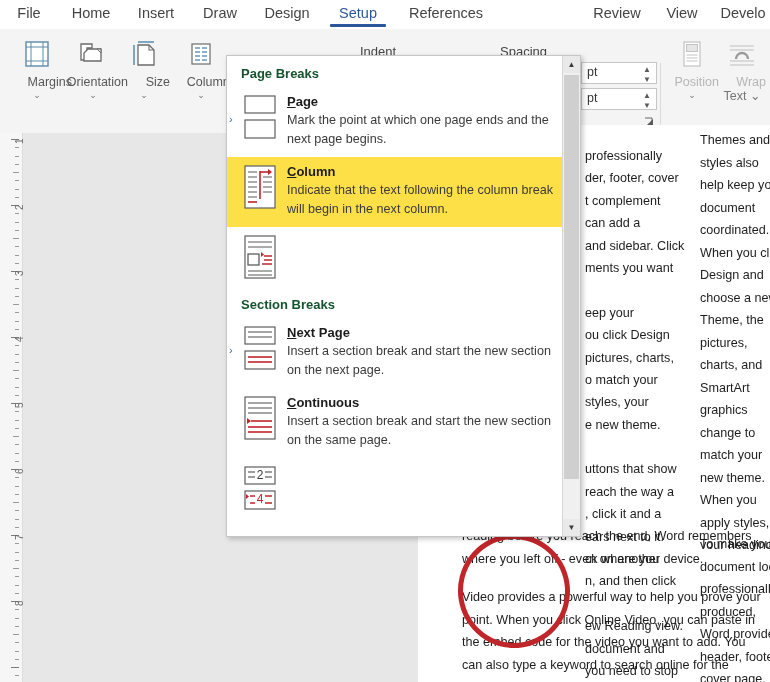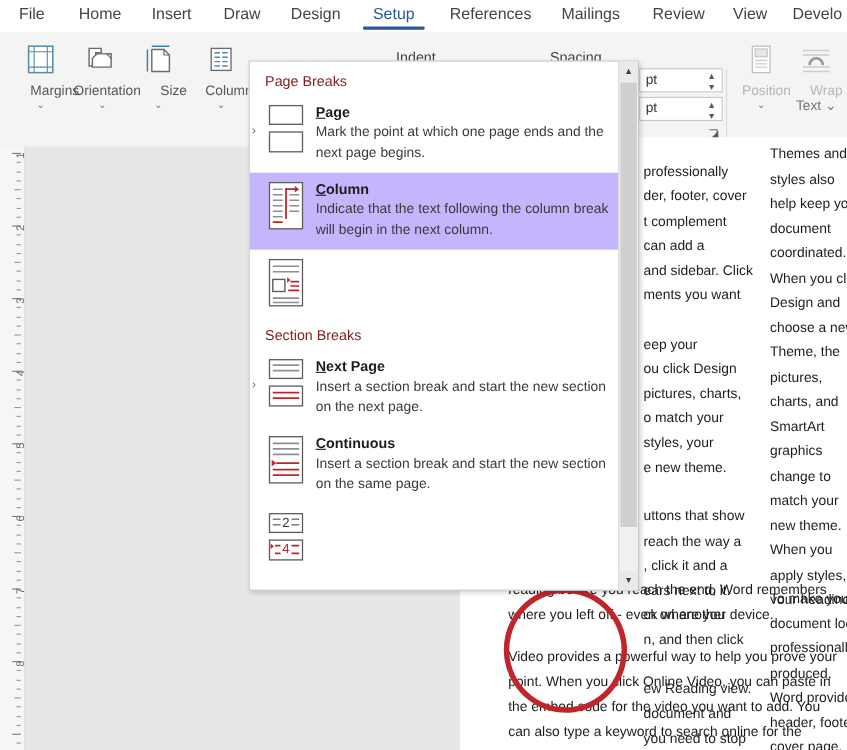--- a/index.html
+++ b/index.html
@@ -69,23 +69,23 @@
     position:absolute;border:5px solid #c0252a;border-radius:50%;
     background:transparent;transform:rotate(-8deg);
   }
 
   
   .dropdown{
     position:absolute;left:226px;top:55px;width:355px;height:482px;
     background:#ffffff;border:1px solid #c6c6c6;box-sizing:border-box;
     box-shadow:2px 2px 5px rgba(0,0,0,.22);
   }
-  .dd-head{font-size:13px;font-weight:normal;color:#7f1d1d;padding:10px 0 6px 14px;}
+  .dd-head{font-size:13px;font-weight:bold;color:#14532d;padding:10px 0 6px 14px;}
   .dd-item{position:relative;display:flex;align-items:flex-start;padding:6px 10px 8px 10px;}
-  .dd-item.sel{background:#c4b5fd;}
+  .dd-item.sel{background:#fde047;}
   .dd-ico{width:46px;flex:0 0 46px;display:flex;justify-content:center;padding-top:2px;}
   .dd-txt{flex:1 1 auto;padding-left:4px;}
   .dd-title{font-size:13px;font-weight:bold;color:#1c1c1c;line-height:17px;}
   .dd-title u{text-decoration:underline;}
   .dd-desc{font-size:12.6px;color:#3a3a3a;line-height:19px;margin-top:1px;}
   .caret{position:absolute;left:2px;top:26px;color:#2f6fa8;font-size:11px;}
   .dd-scroll{position:absolute;right:0;top:0;width:17px;height:480px;background:#f0f0f0;border-left:1px solid #d6d6d6;}
   .dd-sb-btn{position:absolute;left:0;width:17px;height:17px;background:#e9e9e9;
              display:flex;align-items:center;justify-content:center;font-size:8px;color:#3b3b3b;}
   .dd-sb-thumb{position:absolute;left:1px;width:15px;background:#cfcfcf;}
@@ -96,21 +96,20 @@
 <div class="app">
 
   <div class="tabbar" id="tabbar">
       <div class="tab" style="left: 6px; width: 46px;"><span>File</span></div>
       <div class="tab" style="left: 62px; width: 58px;"><span>Home</span></div>
       <div class="tab" style="left: 128px; width: 56px;"><span>Insert</span></div>
       <div class="tab" style="left: 192px; width: 56px;"><span>Draw</span></div>
       <div class="tab" style="left: 256px; width: 62px;"><span>Design</span></div>
       <div class="tab active" style="left: 330px; width: 56px;"><span>Setup</span><span class="ul"></span></div>
       <div class="tab" style="left: 400px; width: 92px;"><span>References</span></div>
-      <div class="tab" style="left: 500px; width: 74px;"><span>Mailings</span></div>
       <div class="tab" style="left: 586px; width: 62px;"><span>Review</span></div>
       <div class="tab" style="left: 658px; width: 48px;"><span>View</span></div>
       <div class="tab" style="left: 716px; width: 54px;"><span>Develo</span></div>
     </div>
 
   <div class="ribbon">
 
     <div class="bigbtn" style="left:2px;">
       <div class="glyph">
         <svg width="32" height="32" viewBox="0 0 32 32">

